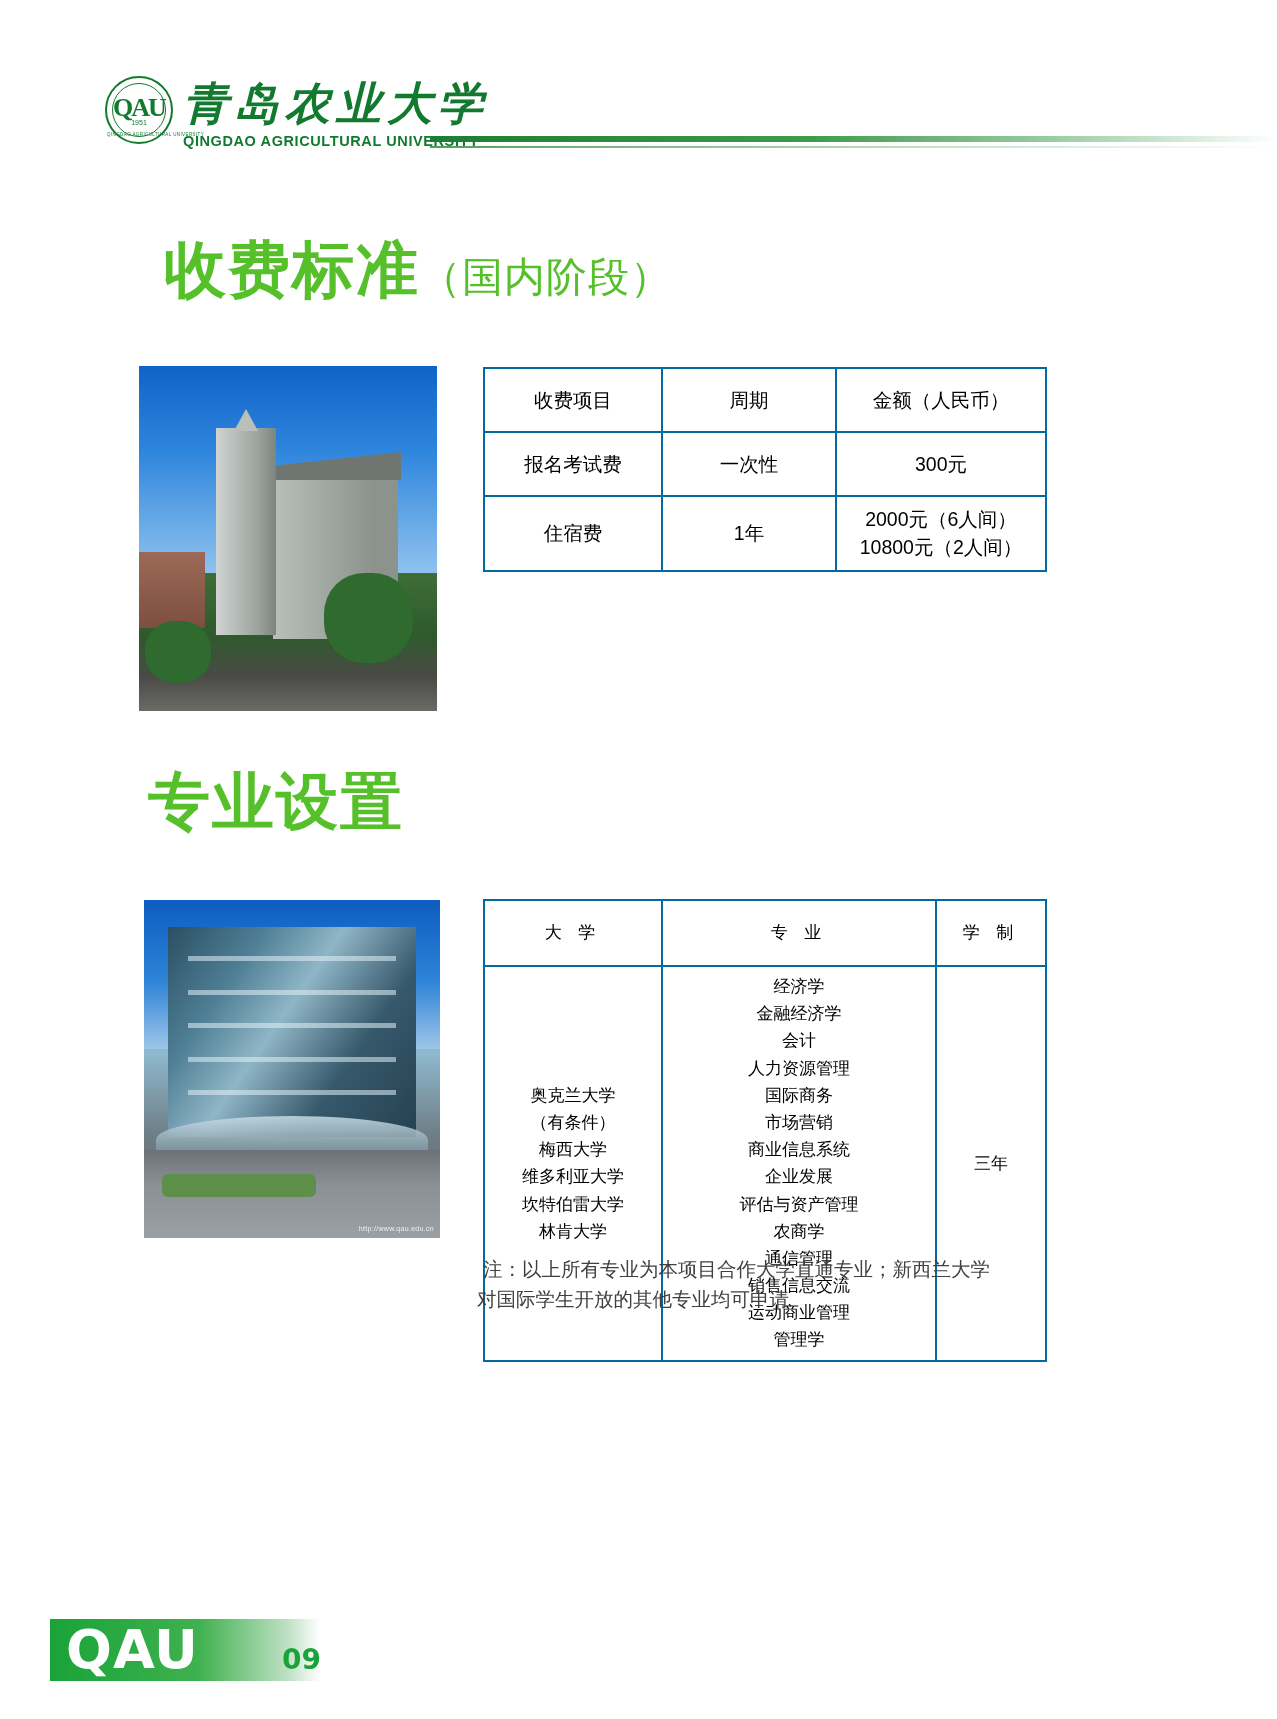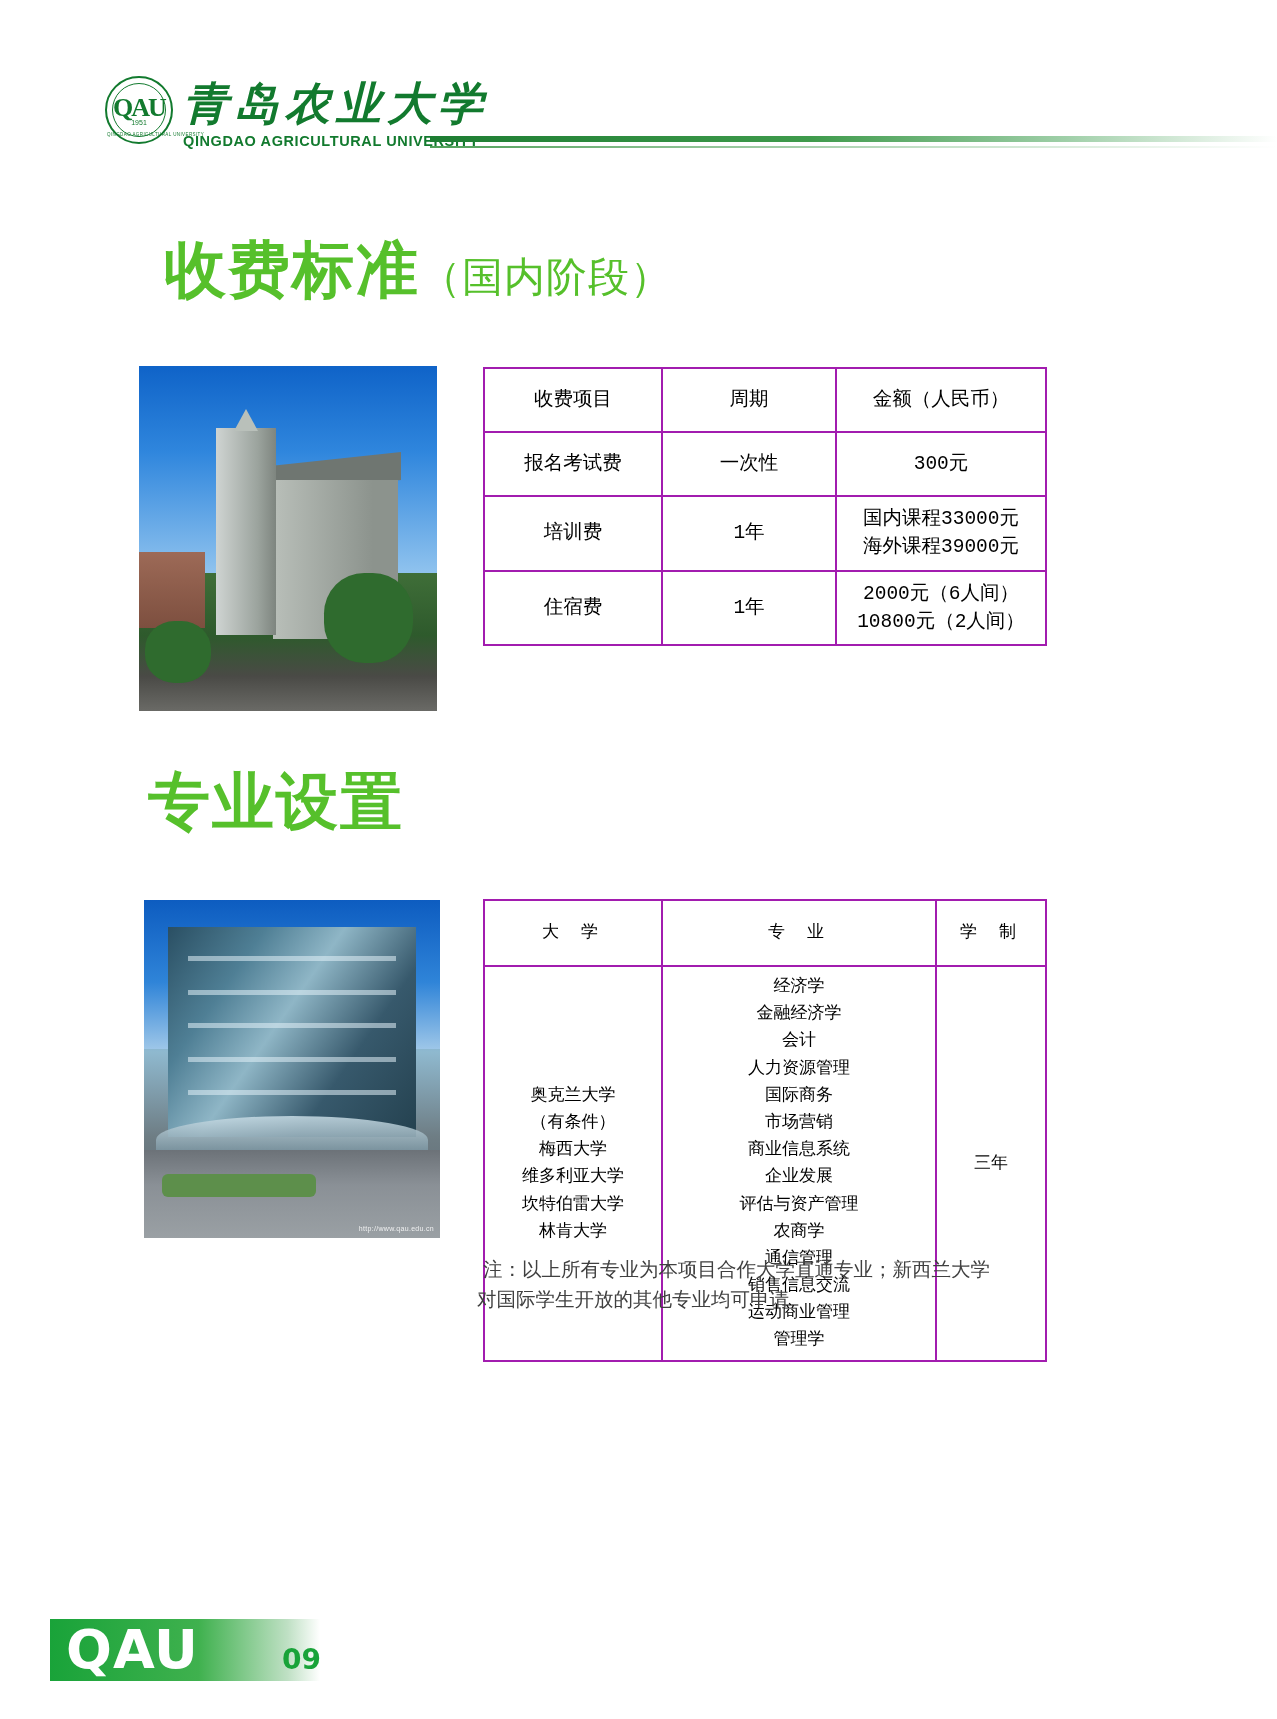--- a/index.html
+++ b/index.html
@@ -245,24 +245,24 @@
     letter-spacing: 0.3px;
   }
 
   
   .tbl {
     position: absolute;
     border-collapse: collapse;
     table-layout: fixed;
   }
   .tbl td {
-    border: 2px solid #a21caf;
+    border: 2px solid #0369a1;
     text-align: center;
     vertical-align: middle;
-    font-family: Liberation Mono, monospace;
+    font-family: Liberation Sans, sans-serif;
     color: #000;
   }
   #fees-table {
     left: 483px;
     top: 367px;
     width: 562px;
   }
   #fees-table td {
     font-size: 19.5px;
     padding: 8px 4px;
@@ -379,28 +379,20 @@
     <tr>
       <td>收费项目</td>
       <td>周期</td>
       <td>金额（人民币）</td>
     </tr>
     <tr>
       <td>报名考试费</td>
       <td>一次性</td>
       <td class="cell-lines">
         <span>300元</span>
-      </td>
-    </tr>
-    <tr>
-      <td>培训费</td>
-      <td>1年</td>
-      <td class="cell-lines">
-        <span>国内课程33000元</span>
-        <span>海外课程39000元</span>
       </td>
     </tr>
     <tr>
       <td>住宿费</td>
       <td>1年</td>
       <td class="cell-lines">
         <span>2000元（6人间）</span>
         <span>10800元（2人间）</span>
       </td>
     </tr>

